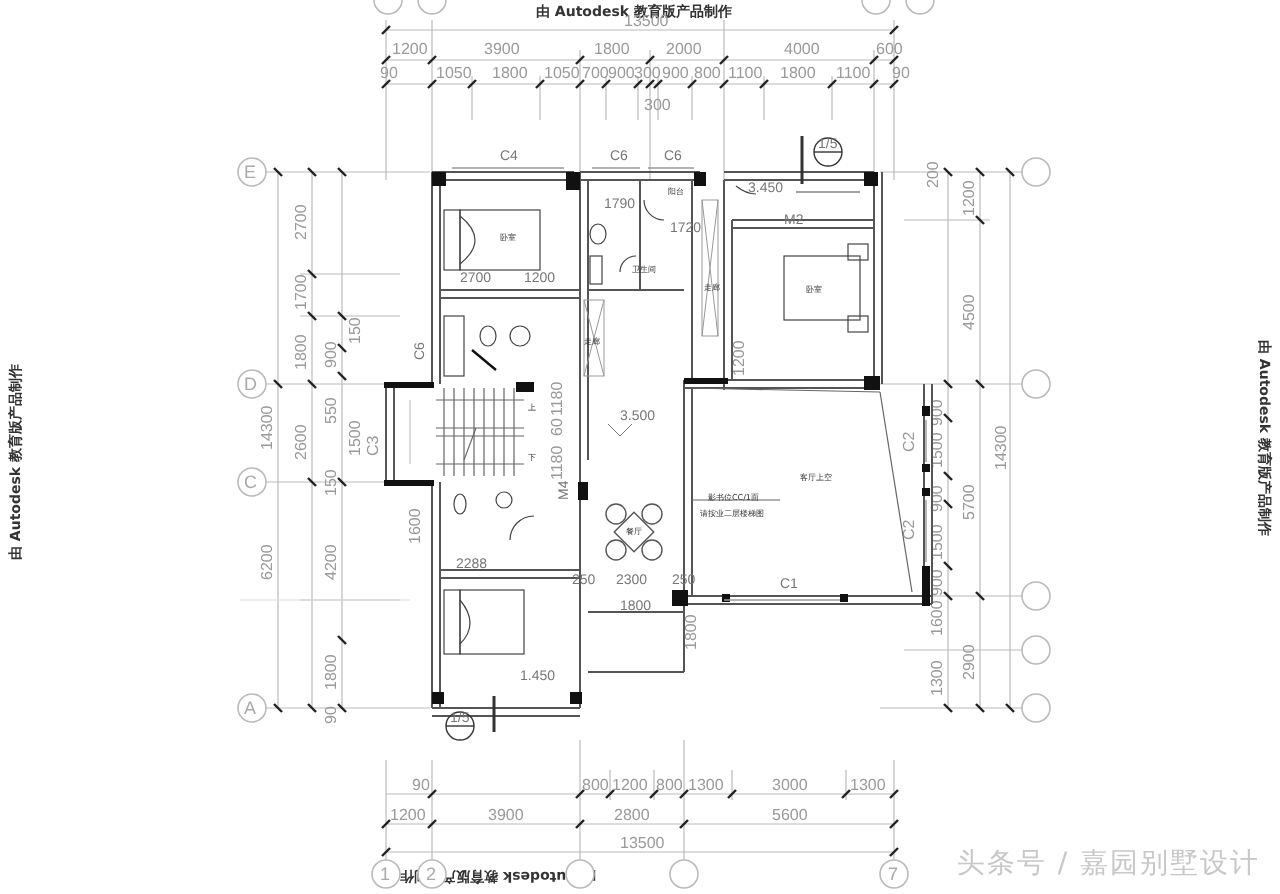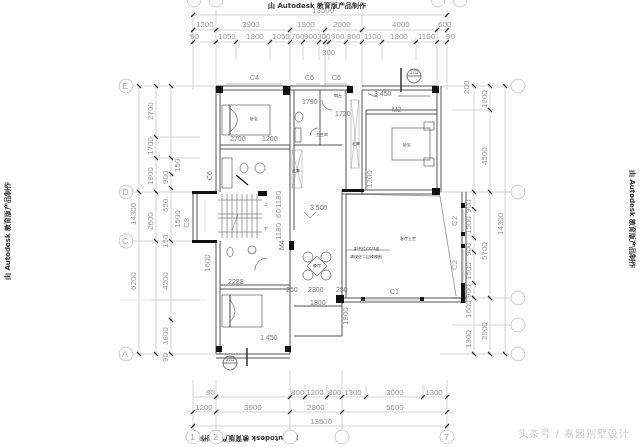--- a/index.html
+++ b/index.html
@@ -4,21 +4,21 @@
   <style>
     html, body { margin: 0; padding: 0; background: #ffffff; }
     body { width: 640px; height: 447px; overflow: hidden; position: relative; font-family: "DejaVu Sans", sans-serif; }
     #plan { position: absolute; left: 0; top: 0; width: 640px; height: 447px; }
     .dim { font-family: "Liberation Sans", sans-serif; font-size: 8px; fill: #9a9a9a; }
     .dimv { font-family: "Liberation Sans", sans-serif; font-size: 8px; fill: #9a9a9a; }
     .room { font-family: "DejaVu Sans", sans-serif; font-size: 4px; fill: #333; }
     .lbl { font-family: "Liberation Sans", sans-serif; font-size: 7px; fill: #777; }
     .axis { font-family: "Liberation Sans", sans-serif; font-size: 9px; fill: #aaa; }
     .wm { font-family: "DejaVu Sans", sans-serif; font-size: 7px; fill: #333; font-weight: bold; }
-    .brand { position: absolute; right: 10px; bottom: 6px; font-family: "DejaVu Sans", sans-serif; font-size: 10px; color: #c8c8c8; letter-spacing: 1px; }
+    .brand { position: absolute; right: 10px; bottom: 6px; font-family: "DejaVu Sans", sans-serif; font-size: 14px; color: #c8c8c8; letter-spacing: 1px; }
   </style>
 </head>
 <body>
 
 <svg id="plan" viewBox="0 0 640 447" xmlns="http://www.w3.org/2000/svg">
 
   <text class="wm" x="268" y="8">由 Autodesk 教育版产品制作</text>
   <text class="wm" x="372" y="438" transform="rotate(180 335 437)">由 Autodesk 教育版产品制作</text>
   <text class="wm" x="0" y="0" transform="translate(10 280) rotate(-90)">由 Autodesk 教育版产品制作</text>
   <text class="wm" x="0" y="0" transform="translate(630 170) rotate(90)">由 Autodesk 教育版产品制作</text>

